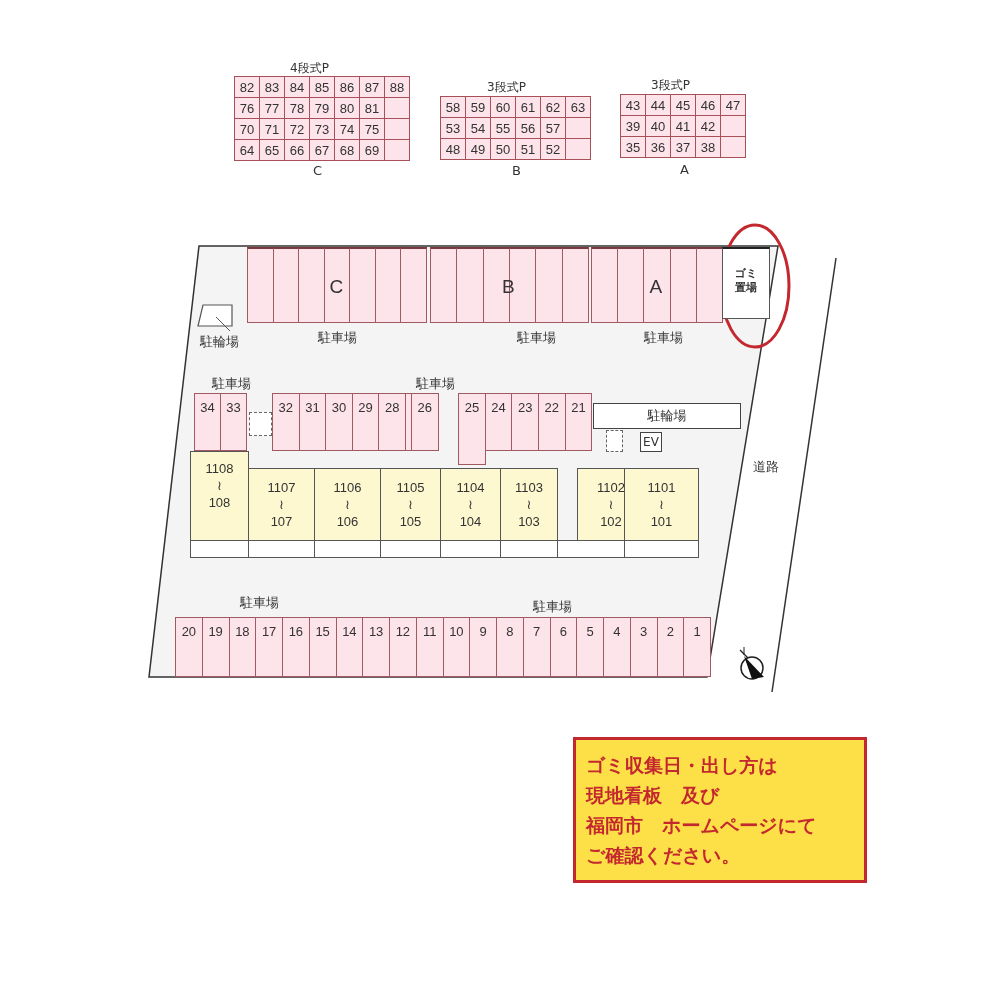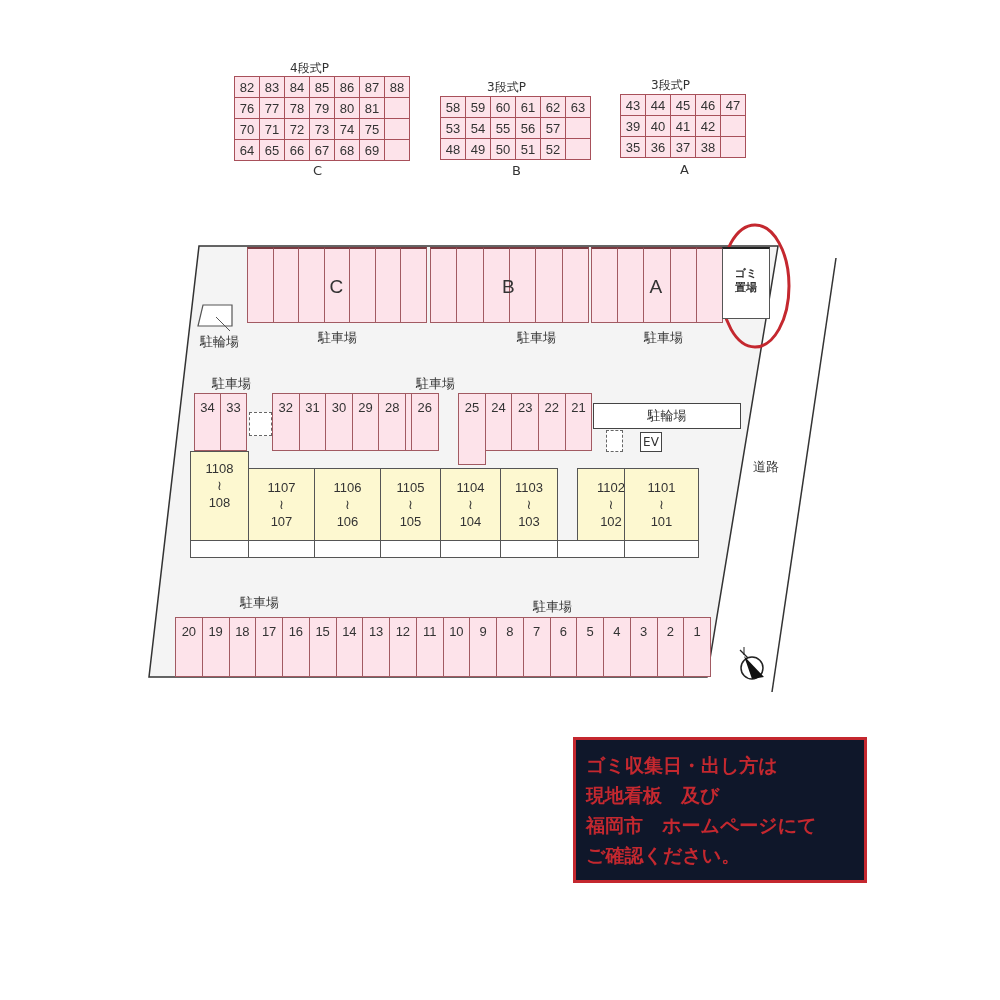--- a/index.html
+++ b/index.html
@@ -12,21 +12,21 @@
              font-size:13px; text-align:center; padding:0; color:#333;
              font-family:"Liberation Sans",sans-serif; }
   .slot { position:absolute; box-sizing:border-box; background:#fde3ea;
           border:1px solid #a25a62; font-size:13px; text-align:center; padding-top:6px;
           font-family:"Liberation Sans",sans-serif; color:#333; }
   .unit { position:absolute; box-sizing:border-box; background:#fdf8d0;
           border:1px solid #555; font-size:13px; text-align:center; line-height:17px;
           padding-top:8px; font-family:"Liberation Sans",sans-serif; }
   .unitbase { position:absolute; box-sizing:border-box; background:#fff; border:1px solid #555; }
   .notice { position:absolute; left:573px; top:737px; width:294px; height:146px;
-            box-sizing:border-box; border:3px solid #c4282f; background:#0f172a;
+            box-sizing:border-box; border:3px solid #c4282f; background:#fde047;
             padding:10px 10px; color:#c4282f; font-weight:bold; font-size:19px; line-height:30px; }
 </style>
 </head>
 <body>
 
 <div class="lbl" style="left:290px;top:60px;font-size:12px;">4段式P</div>
 <table class="grid" style="left:234px;top:76px;">
   <tbody id="gridC">
       <tr>
         <td>82</td>

